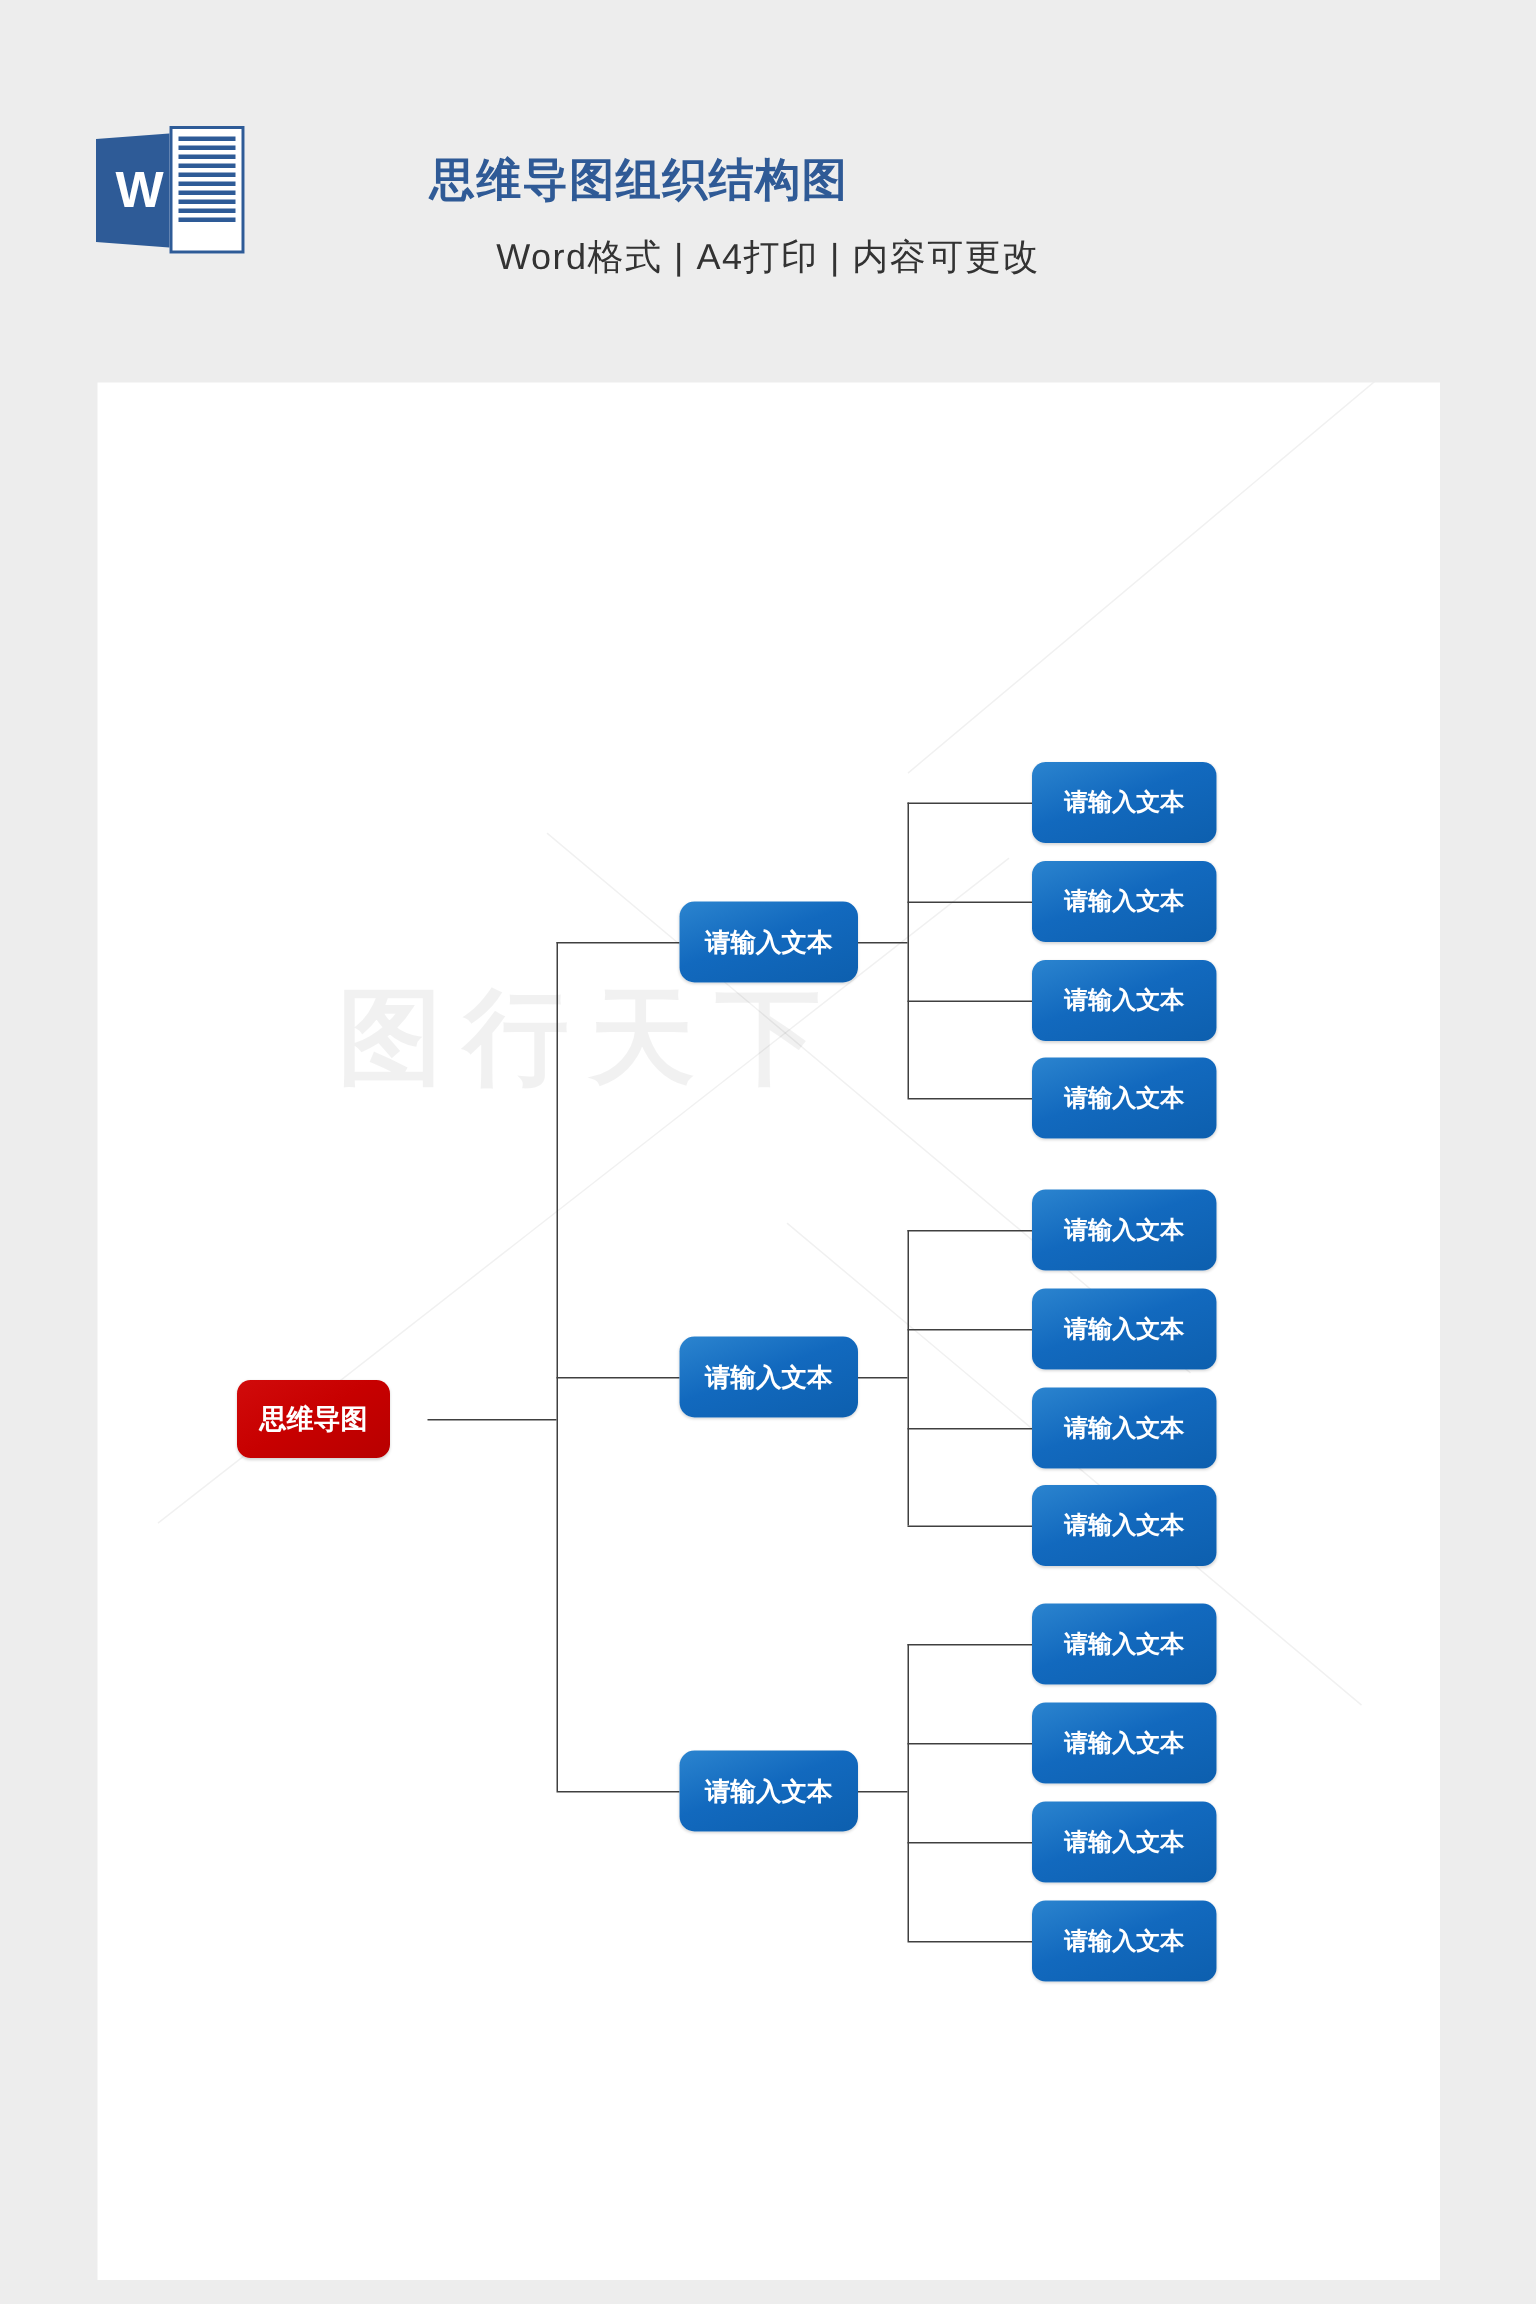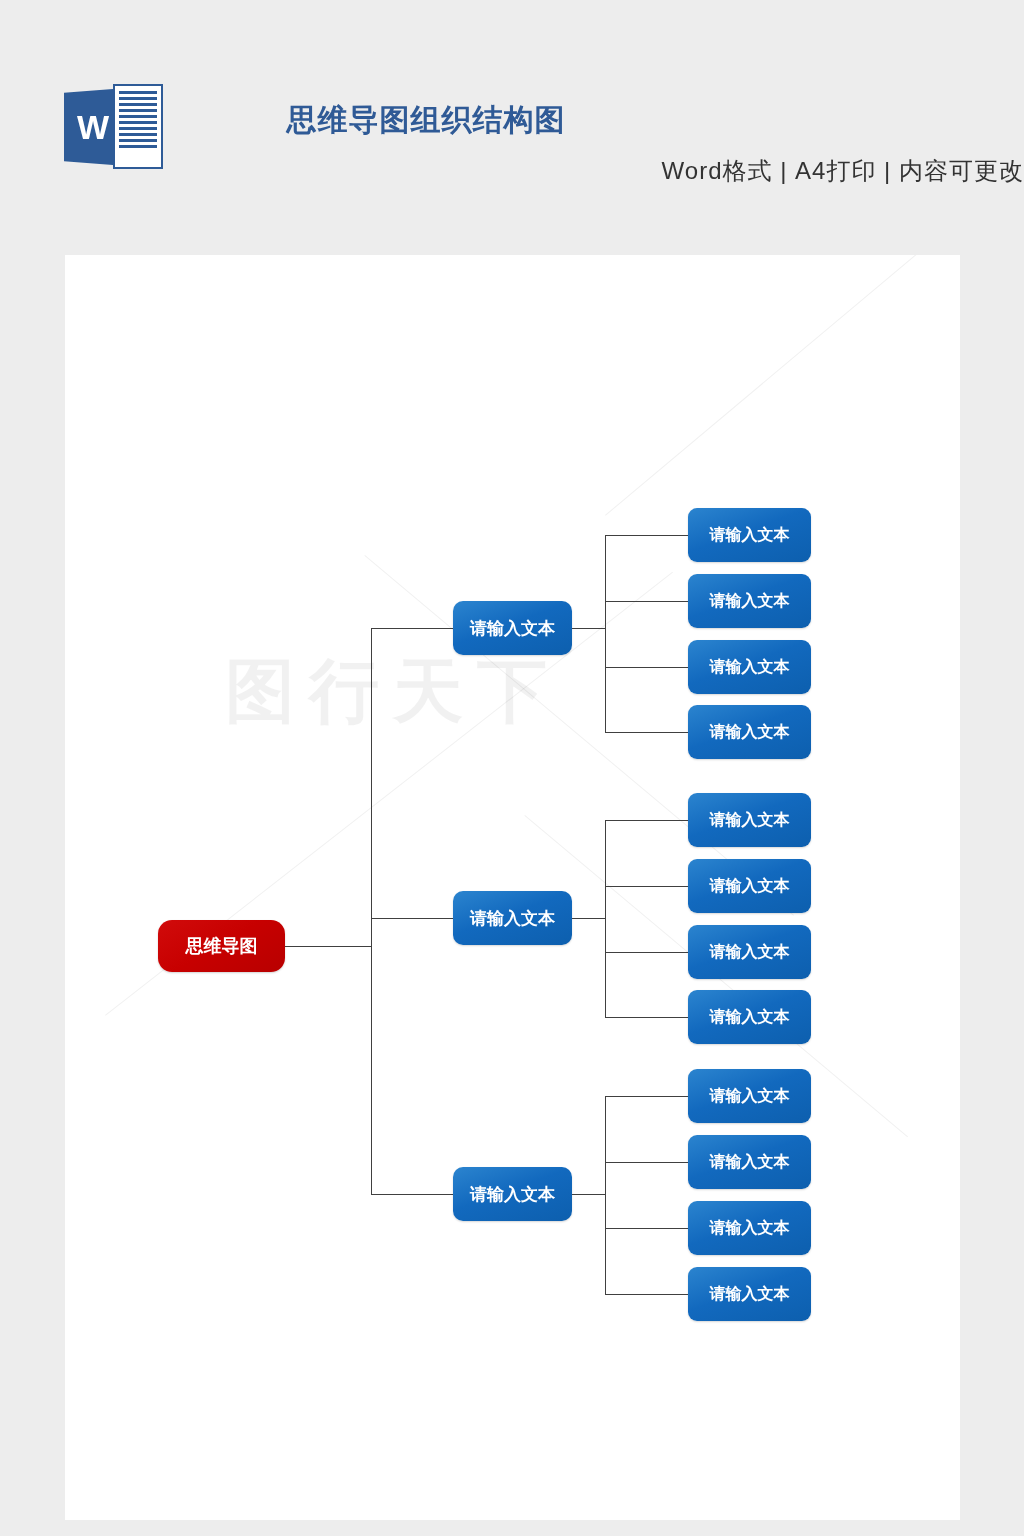--- a/index.html
+++ b/index.html
@@ -41,21 +41,21 @@
   #title{
     position:absolute;left:0;top:100px;width:852px;
     text-align:center;
     color:#2F5A96;
     font-size:30px;font-weight:bold;
     letter-spacing:1px;
     font-family:"Liberation Sans","DejaVu Sans",sans-serif;
   }
   #subtitle{
     position:absolute;left:0;top:155px;width:1024px;
-    text-align:right;
+    text-align:center;
     color:#333333;
     font-size:24px;font-weight:normal;
     letter-spacing:1px;
     font-family:"Liberation Sans","DejaVu Sans",sans-serif;
   }
 
   
   #page{
     position:absolute;left:65px;top:255px;
     width:895px;height:1265px;
@@ -147,21 +147,21 @@
 
   <div id="watermark">
     <div class="wm-text">图行天下</div>
     <div class="wm-line" style="left:40px;top:760px;width:720px;transform:rotate(-38deg);"></div>
     <div class="wm-line" style="left:300px;top:300px;width:560px;transform:rotate(40deg);"></div>
     <div class="wm-line" style="left:540px;top:260px;width:420px;transform:rotate(-40deg);"></div>
     <div class="wm-line" style="left:460px;top:560px;width:500px;transform:rotate(40deg);"></div>
   </div>
 
   <div id="diagram">
-      <div class="node root" style="left: 93px; top: 665px; width: 127px; height: 52px; border-radius: 14px;">
+      <div class="node root" style="left: 93px; top: 665px; width: 102px; height: 52px;">
         <span>思维导图</span>
       </div>
       <div class="conn h" style="left: 220px; top: 691px; width: 86px;"></div>
       <div class="conn v" style="left: 306px; top: 373px; height: 566px;"></div>
       <div class="conn h" style="left: 306px; top: 373px; width: 82px;"></div>
       <div class="node lvl2" style="left: 388px; top: 346px; width: 119px; height: 54px;">
         <span>请输入文本</span>
       </div>
       <div class="conn h" style="left: 507px; top: 373px; width: 33px;"></div>
       <div class="conn v" style="left: 540px; top: 280px; height: 197px;"></div>

